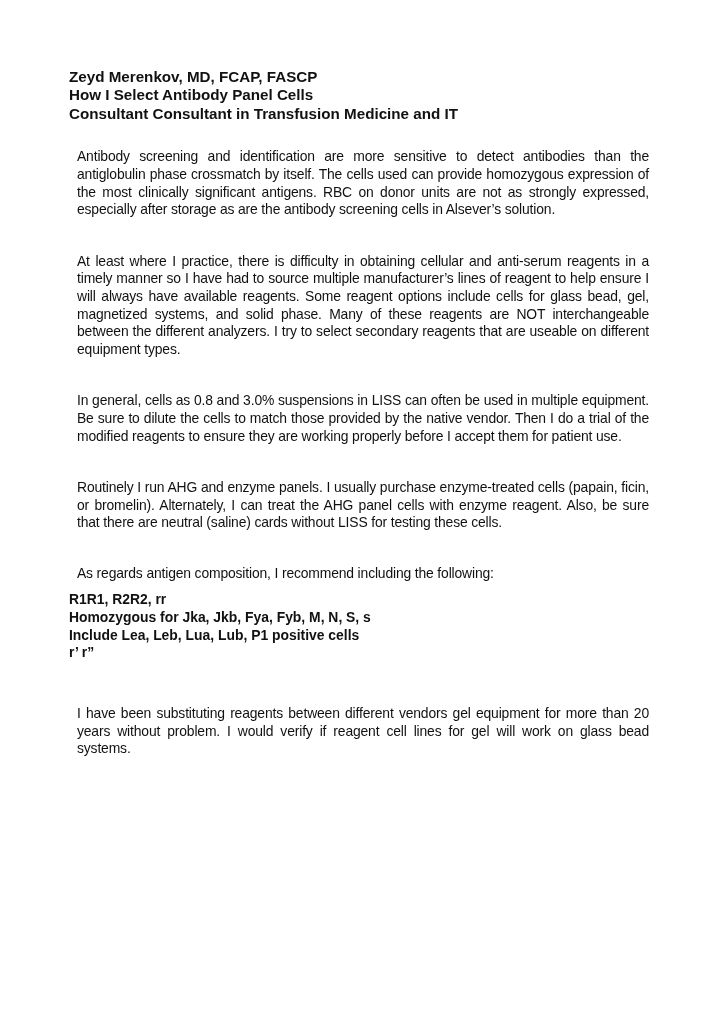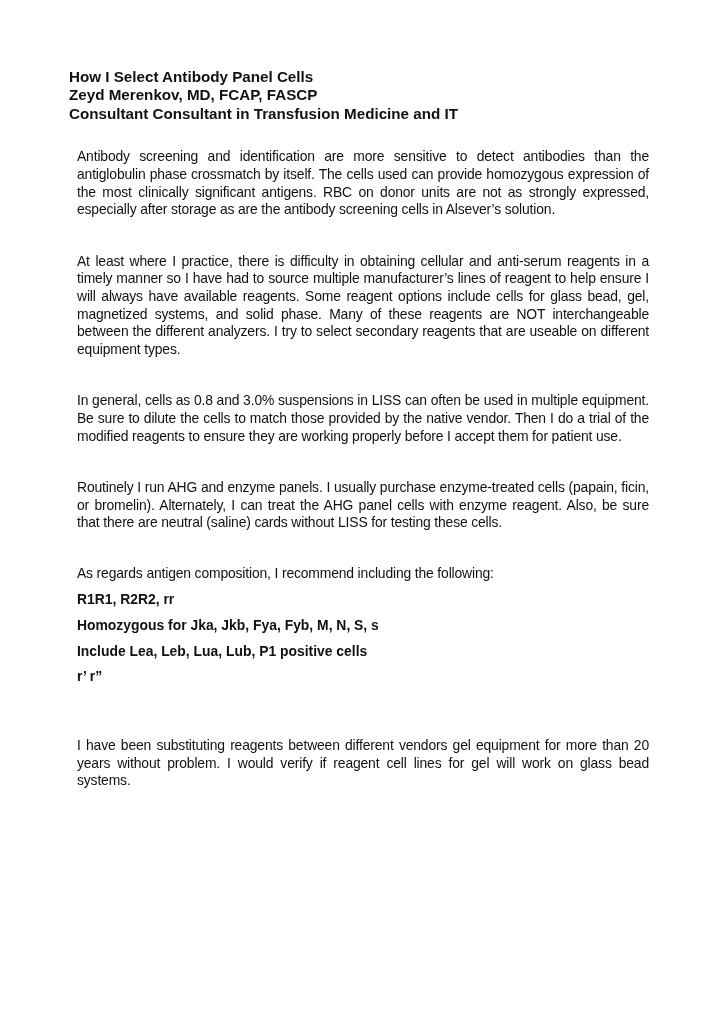--- a/index.html
+++ b/index.html
@@ -24,29 +24,29 @@
     text-align: justify;
     margin: 8px;
     letter-spacing: -0.15px;
   }
   .gap1 { height: 17px; }
   .gap { height: 17.5px; }
   .b {
     font-weight: bold;
     font-size: 13.9px;
     line-height: 17.7px;
-    margin: 8px;
+    margin: 0;
   }
 </style>
 </head>
 <body>
 
 <div class="page">
+  <p class="hdr">Zeyd Merenkov, MD, FCAP, FASCP</p>
   <p class="hdr">How I Select Antibody Panel Cells</p>
-  <p class="hdr">Zeyd Merenkov, MD, FCAP, FASCP</p>
   <p class="hdr">Consultant Consultant in Transfusion Medicine and IT</p>
 
   <div class="gap1"></div>
   <p class="p">Antibody screening and identification are more sensitive to detect antibodies than the antiglobulin phase crossmatch by itself.  The cells used can provide homozygous expression of the most clinically significant antigens.  RBC on donor units are not as strongly expressed, especially after storage as are the antibody screening cells in Alsever’s solution.</p>
 
   <div class="gap"></div>
   <p class="p">At least where I practice, there is difficulty in obtaining cellular and anti-serum reagents in a timely manner so I have had to source multiple manufacturer’s lines of reagent to help ensure I will always have available reagents.  Some reagent options include cells for glass bead, gel, magnetized systems, and solid phase.  Many of these reagents are NOT interchangeable between the different analyzers.  I try to select secondary reagents that are useable on different equipment types.</p>
 
   <div class="gap"></div>
   <p class="p">In general, cells as 0.8 and 3.0% suspensions in LISS can often be used in multiple equipment.  Be sure to dilute the cells to match those provided by the native vendor.  Then I do a trial of the modified reagents to ensure they are working properly before I accept them for patient use.</p>

